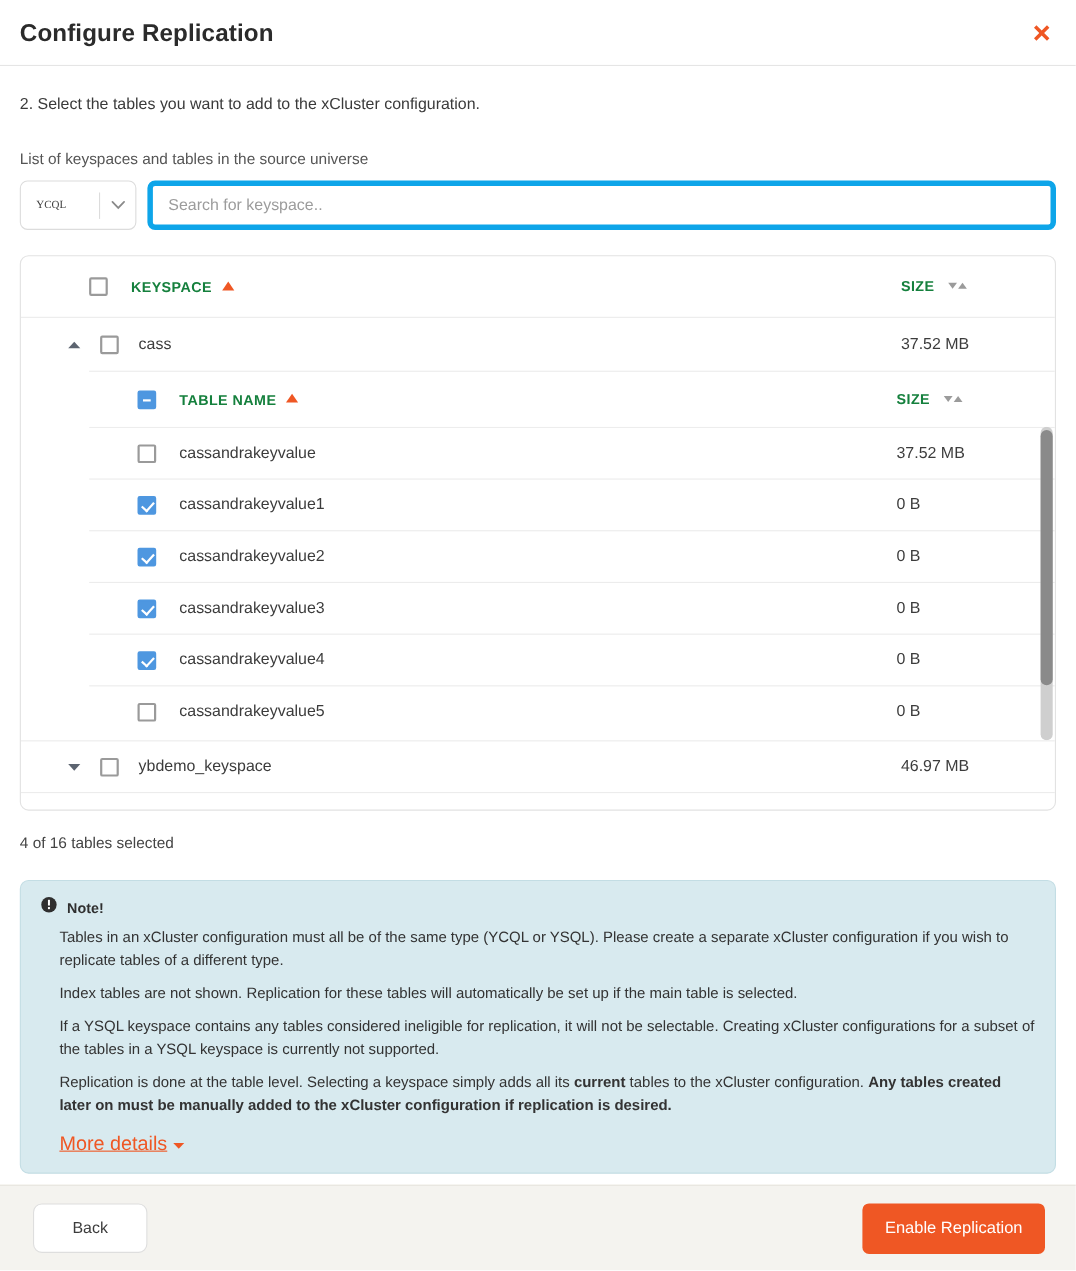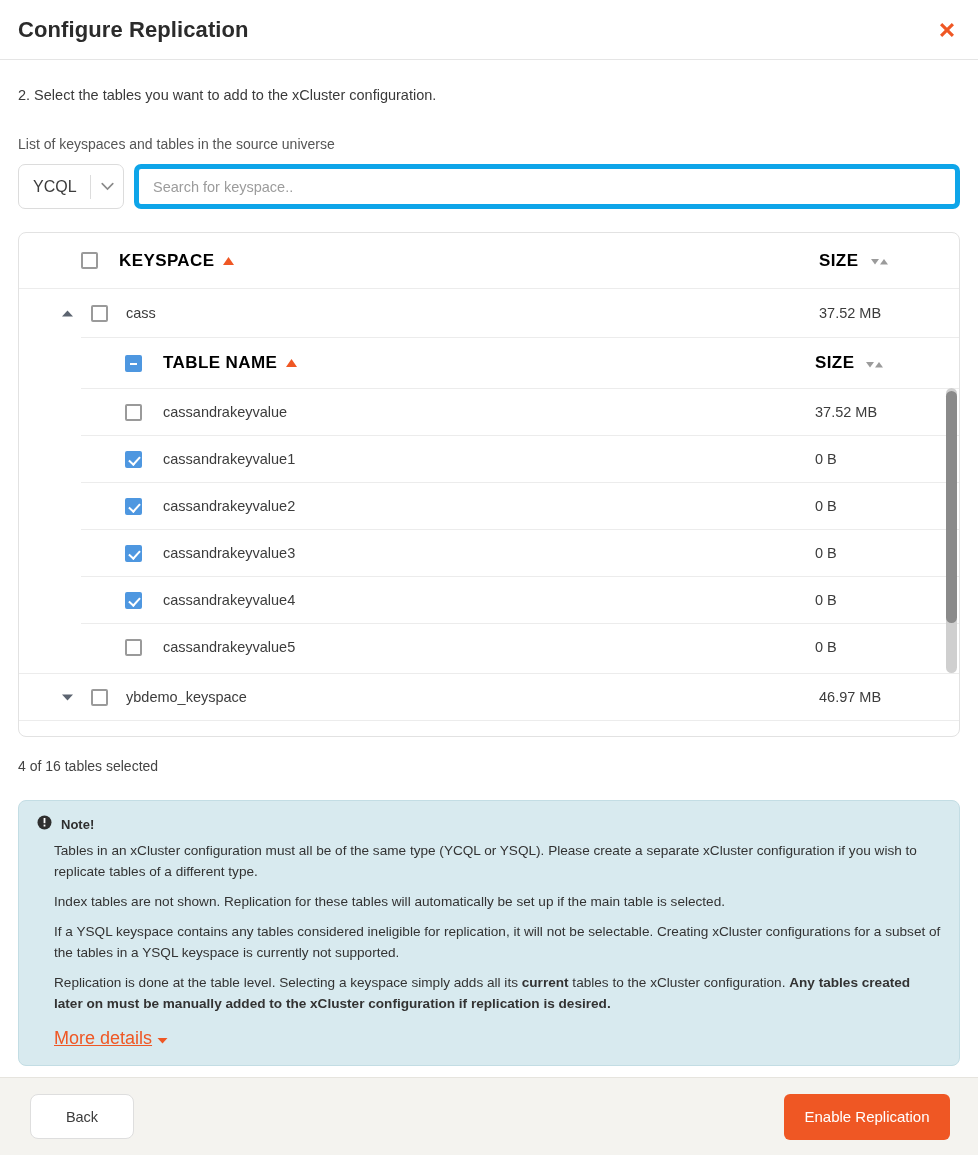--- a/index.html
+++ b/index.html
@@ -32,21 +32,21 @@
   .step-text { font-size: 14.5px; color: #3a3a3a; margin-top: 27px; }
   .list-label { font-size: 14px; color: #555; margin-top: 33px; }
 
   
   .search-row { display:flex; gap: 10px; margin-top: 12px; }
   .ycql-select {
     width: 106px; height: 45px;
     border: 1px solid #dcdcdc; border-radius: 7px;
     display: flex; align-items: center; background:#fff; cursor: pointer;
   }
-  .ycql-value { flex: 1; padding-left: 14px; font-size: 16px; color: #3c3c3c; }
+  .ycql-value { flex: 1; padding-left: 14px; font-size: 10px; color: #3c3c3c; font-family: Liberation Serif, serif; }
   .ycql-sep { width: 1px; height: 24px; background: #dcdcdc; }
   .ycql-caret { width: 32px; display:flex; align-items:center; justify-content:center; }
   .search-input {
     flex: 1 1 auto; height: 45px;
     border: 5px solid #0ea5e9; border-radius: 7px;
     padding: 0 14px; font-size: 14.5px; color: #3c3c3c;
     font-family: "Liberation Sans", sans-serif; background:#fff;
   }
   .search-input::placeholder { color: #9c9c9c; }
 
@@ -57,21 +57,21 @@
     background: #fff; overflow: hidden;
     height: 505px; position: relative;
   }
   .ks-header {
     display:flex; align-items:center; height: 56px;
     padding-left: 62px; padding-right: 20px;
   }
   .row-line { border-bottom: 1px solid #ececec; }
   .col-name { flex: 1 1 auto; display:flex; align-items:center; }
   .col-size { flex: 0 0 120px; text-align: left; }
-  .th { font-size: 17px; font-weight: bold; color: #000000; letter-spacing: .4px; }
+  .th { font-size: 13px; font-weight: bold; color: #15803d; letter-spacing: .4px; }
   .sort-asc { margin-left: 8px; display:inline-block; vertical-align: middle; }
   .sort-both { margin-left: 7px; display:inline-block; vertical-align: middle; }
 
   
   .cb { width: 17px; height: 17px; border: 2px solid #9a9a9a; border-radius: 2px;
         background:#fff; display:inline-block; cursor:pointer; flex:0 0 auto; }
   .cb.checked { background: #4e97e0; border-color: #4e97e0; position: relative; }
   .cb.checked::after {
     content:""; position:absolute; left: 4px; top: 1px;
     width: 5px; height: 9px; border: solid #fff; border-width: 0 2px 2px 0;

